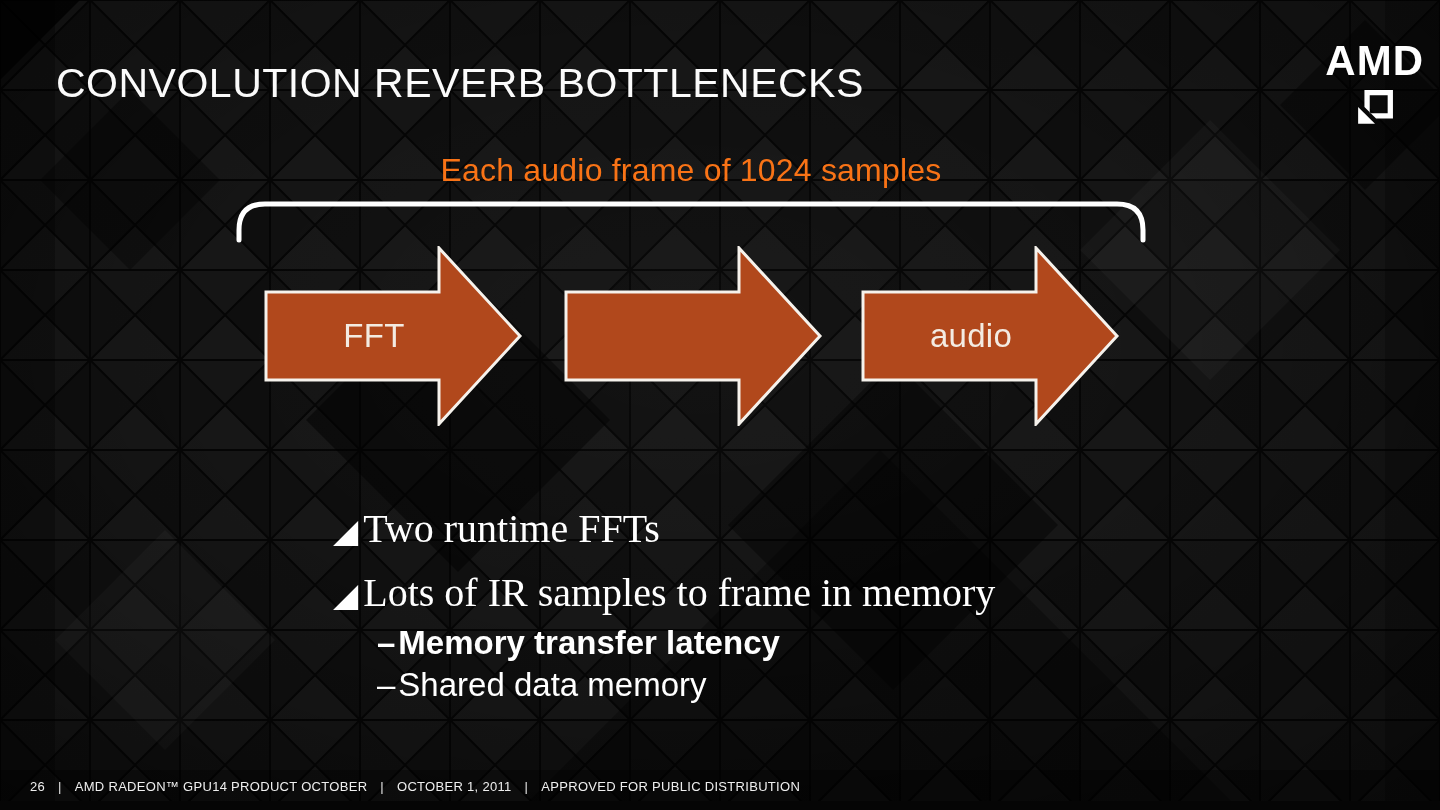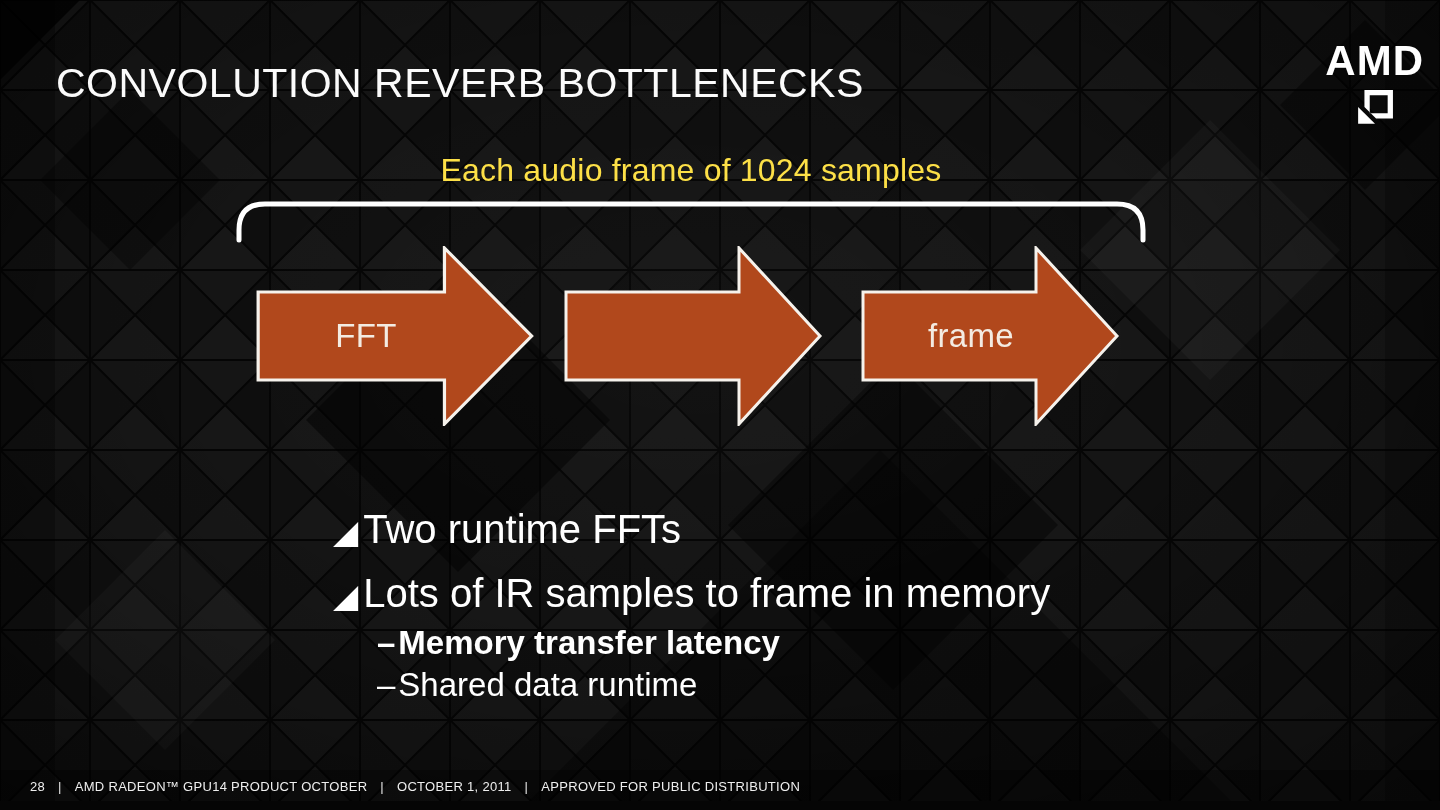--- a/index.html
+++ b/index.html
@@ -20,34 +20,34 @@
     position:absolute;left:40px;top:44px;margin:16px;
     font-size:41px;font-weight:400;letter-spacing:0.5px;color:#fbfbfb;
     white-space:nowrap;
   }
   .brand{position:absolute;top:40px;right:16px;display:flex;align-items:center;gap:7px;flex-direction:column;}
   .brand-text{font-size:42px;font-weight:700;letter-spacing:1px;color:#ffffff;line-height:1;}
   .brand-mark{width:38px;height:38px;display:block;}
   
   .caption{
     position:absolute;left:237px;top:152px;width:908px;text-align:center;
-    font-size:32px;color:#fde047;letter-spacing:0.2px;
+    font-size:32px;color:#f97316;letter-spacing:0.2px;
   }
   .brace{position:absolute;left:235px;top:196px;width:912px;height:48px;display:block;}
   
   .arrow{position:absolute;top:246px;width:260px;height:180px;}
-  .arrow-1{left:256px;padding-left:20px;} .arrow-2{left:564px;} .arrow-3{left:861px;}
+  .arrow-1{left:264px;} .arrow-2{left:564px;} .arrow-3{left:861px;}
   .arrow svg{position:absolute;left:0;top:0;width:100%;height:100%;display:block;}
   .arrow-label{
     position:absolute;left:0;top:0;width:220px;height:100%;
     display:flex;align-items:center;justify-content:center;
     font-size:33px;color:#f3ebe2;letter-spacing:0.3px;white-space:nowrap;
   }
   
-  .bullet{position:absolute;left:333px;white-space:nowrap;font-size:40px;line-height:1.15;color:#ffffff;}
+  .bullet{position:absolute;left:333px;white-space:nowrap;font-size:40px;line-height:1.15;color:#ffffff;font-family:Liberation Serif, serif;}
   .bullet .marker{font-size:0.82em;margin-right:5px;color:#ffffff;}
   .bullet-1{top:506px;} .bullet-2{top:570px;}
   .subbullet{position:absolute;left:377px;white-space:nowrap;font-size:33px;line-height:1.15;color:#ffffff;}
   .subbullet .marker{margin-right:3px;}
   .sub-1{top:624px;font-weight:bold;} .sub-2{top:666px;}
   
   .footer-dim{position:absolute;left:0;bottom:8px;width:1440px;height:32px;background:rgba(0,0,0,0.30);}
   .footer{
     position:absolute;left:0;bottom:8px;width:1440px;height:32px;
     display:flex;align-items:center;gap:13px;padding-left:30px;box-sizing:border-box;
@@ -113,39 +113,39 @@
   <div class="arrow arrow-2">
     <svg viewBox="0 0 260 180" preserveAspectRatio="none" xmlns="http://www.w3.org/2000/svg" aria-hidden="true">
       <polygon points="2,46 175,46 175,2 256,90 175,178 175,134 2,134" stroke="#f6f2ec" stroke-width="3" stroke-linejoin="miter" fill="#b1481c"></polygon>
     </svg>
   </div>
 
   <div class="arrow arrow-3">
     <svg viewBox="0 0 260 180" preserveAspectRatio="none" xmlns="http://www.w3.org/2000/svg" aria-hidden="true">
       <polygon points="2,46 175,46 175,2 256,90 175,178 175,134 2,134" stroke="#f6f2ec" stroke-width="3" stroke-linejoin="miter" fill="#b1481c"></polygon>
     </svg>
-    <span class="arrow-label">frame</span>
+    <span class="arrow-label">audio</span>
   </div>
 
   <div class="bullet bullet-1">
     <span class="marker">◢</span><span>Two runtime FFTs</span>
   </div>
   <div class="bullet bullet-2">
     <span class="marker">◢</span><span>Lots of IR samples to frame in memory</span>
   </div>
   <div class="subbullet sub-1">
     <span class="marker">–</span><span>Memory transfer latency</span>
   </div>
   <div class="subbullet sub-2">
-    <span class="marker">–</span><span>Shared data runtime</span>
+    <span class="marker">–</span><span>Shared data memory</span>
   </div>
 
   <div class="footer-dim"></div>
   <div class="footer">
-    <span>28</span>
+    <span>26</span>
     <span class="sep">|</span>
     <span>AMD RADEON™ GPU14 PRODUCT OCTOBER</span>
     <span class="sep">|</span>
     <span>OCTOBER 1, 2011</span>
     <span class="sep">|</span>
     <span>APPROVED FOR PUBLIC DISTRIBUTION</span>
   </div>
   <div class="footer-strip"></div>
 
 </div>

